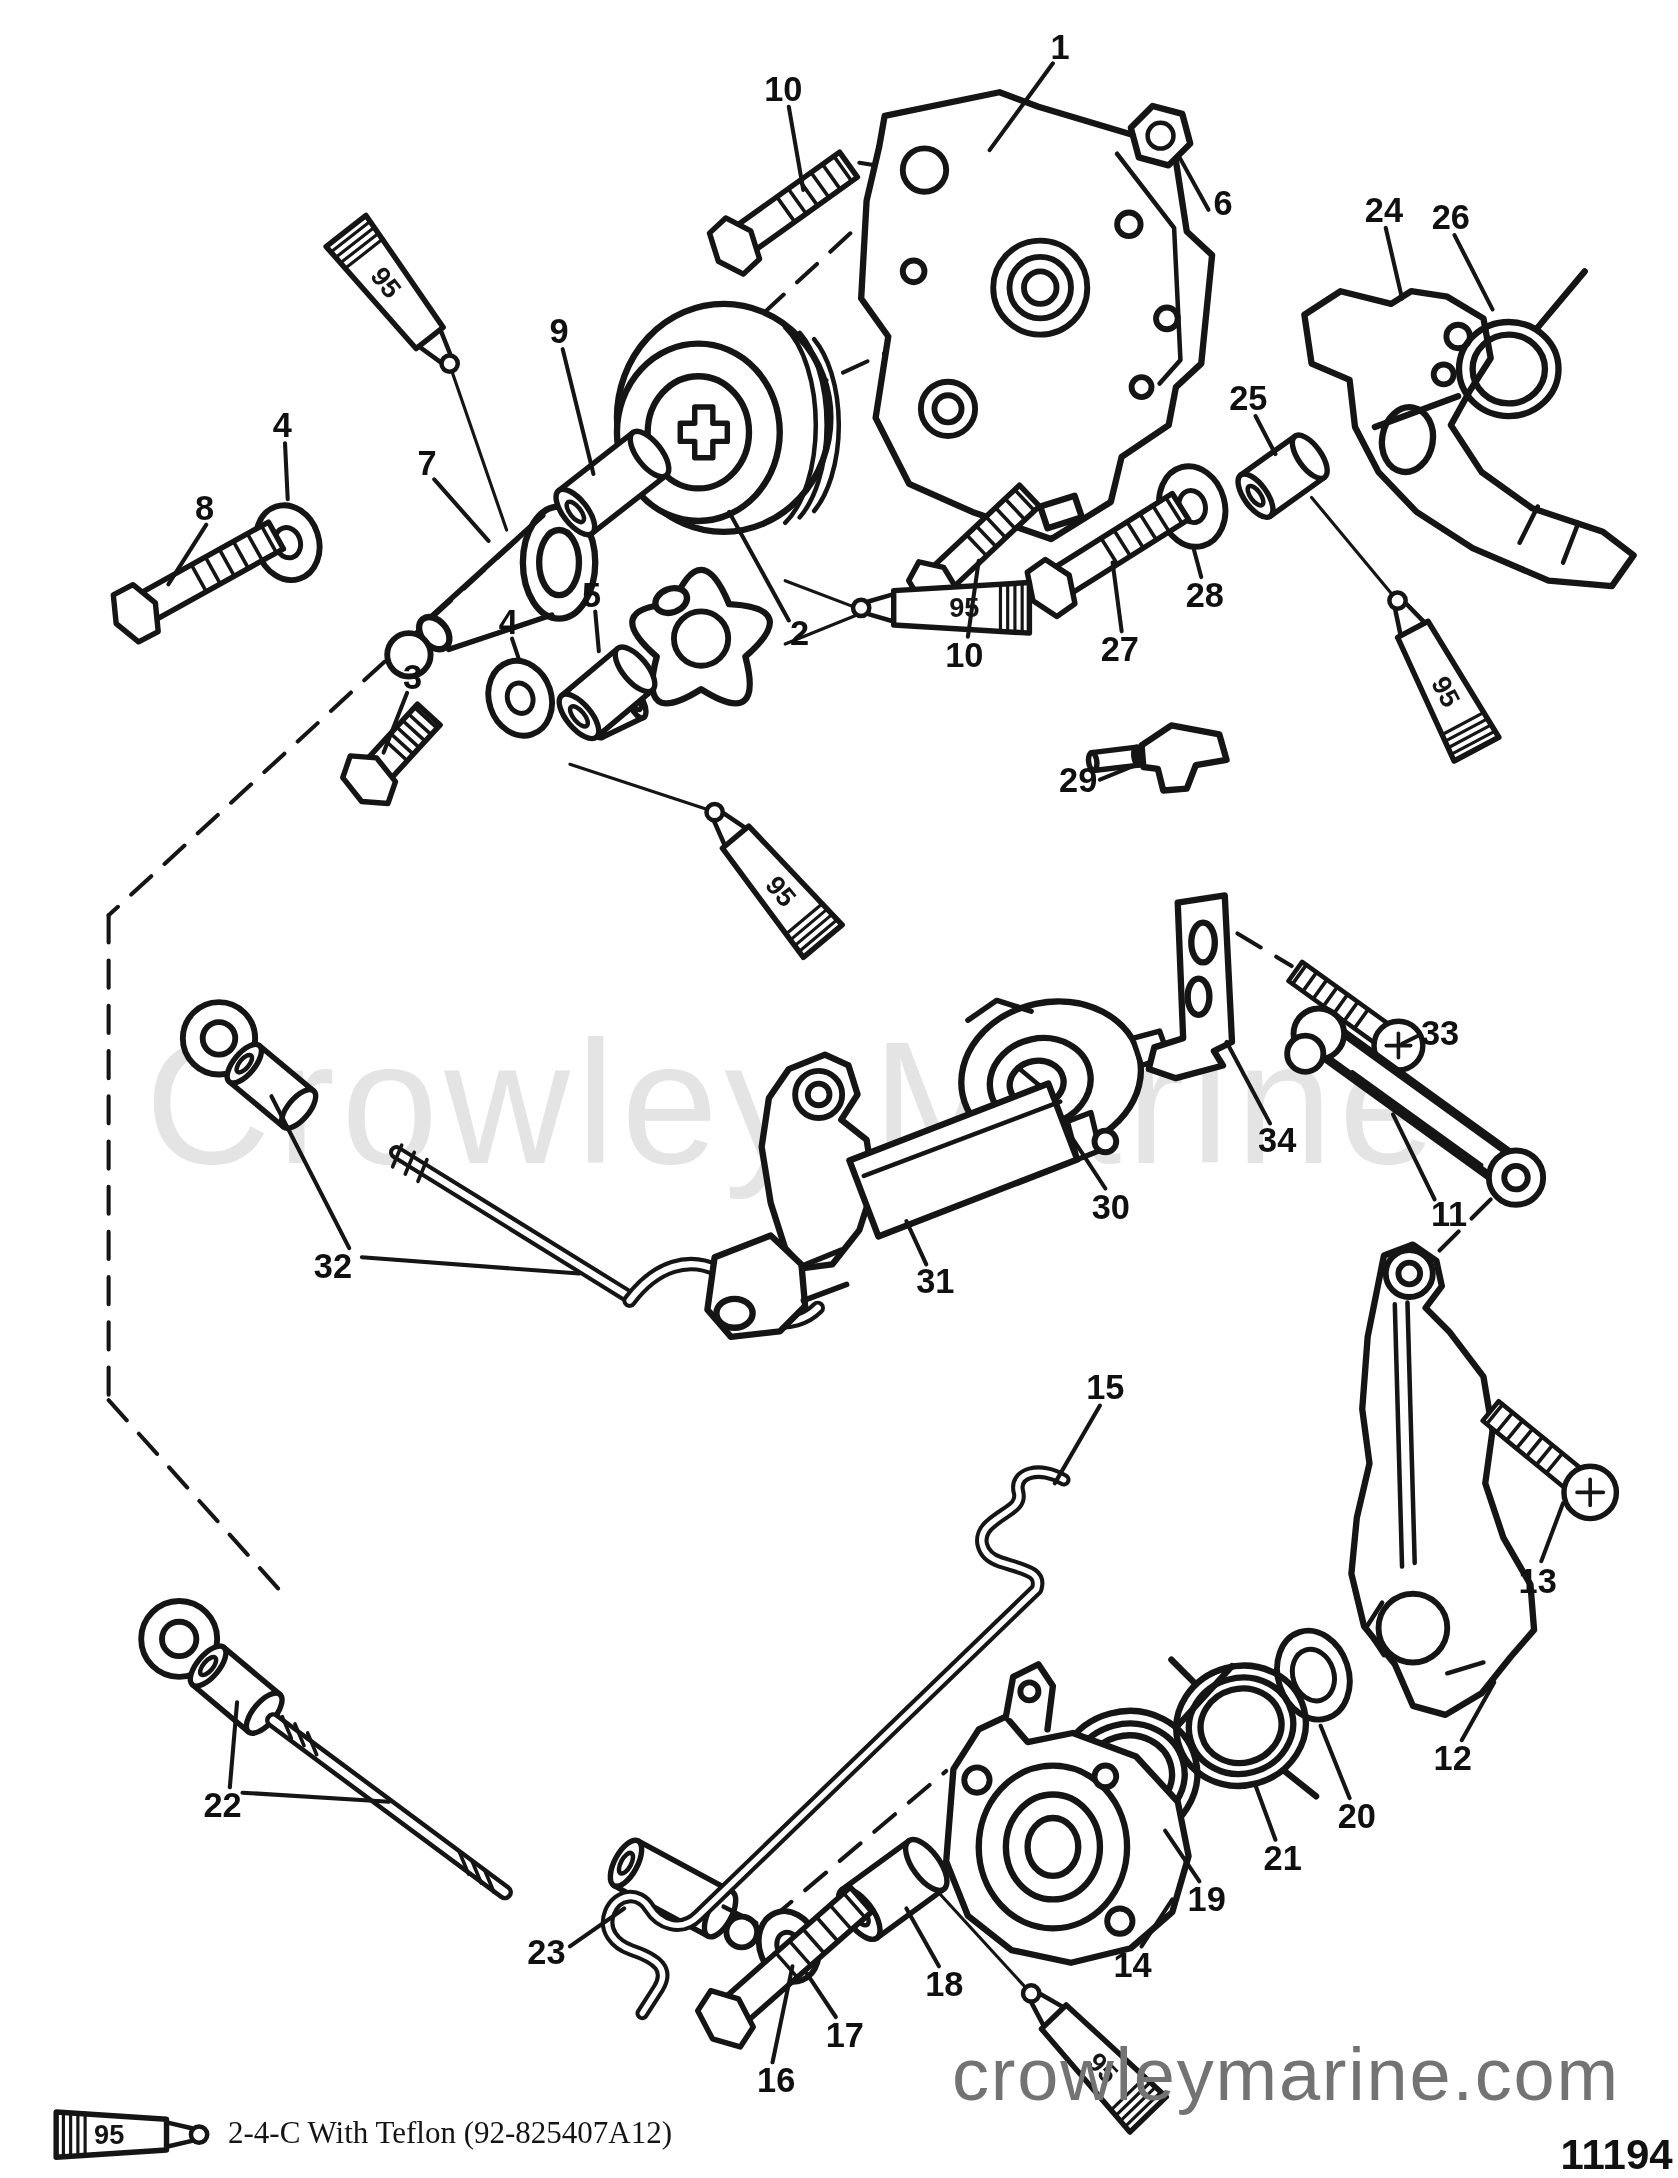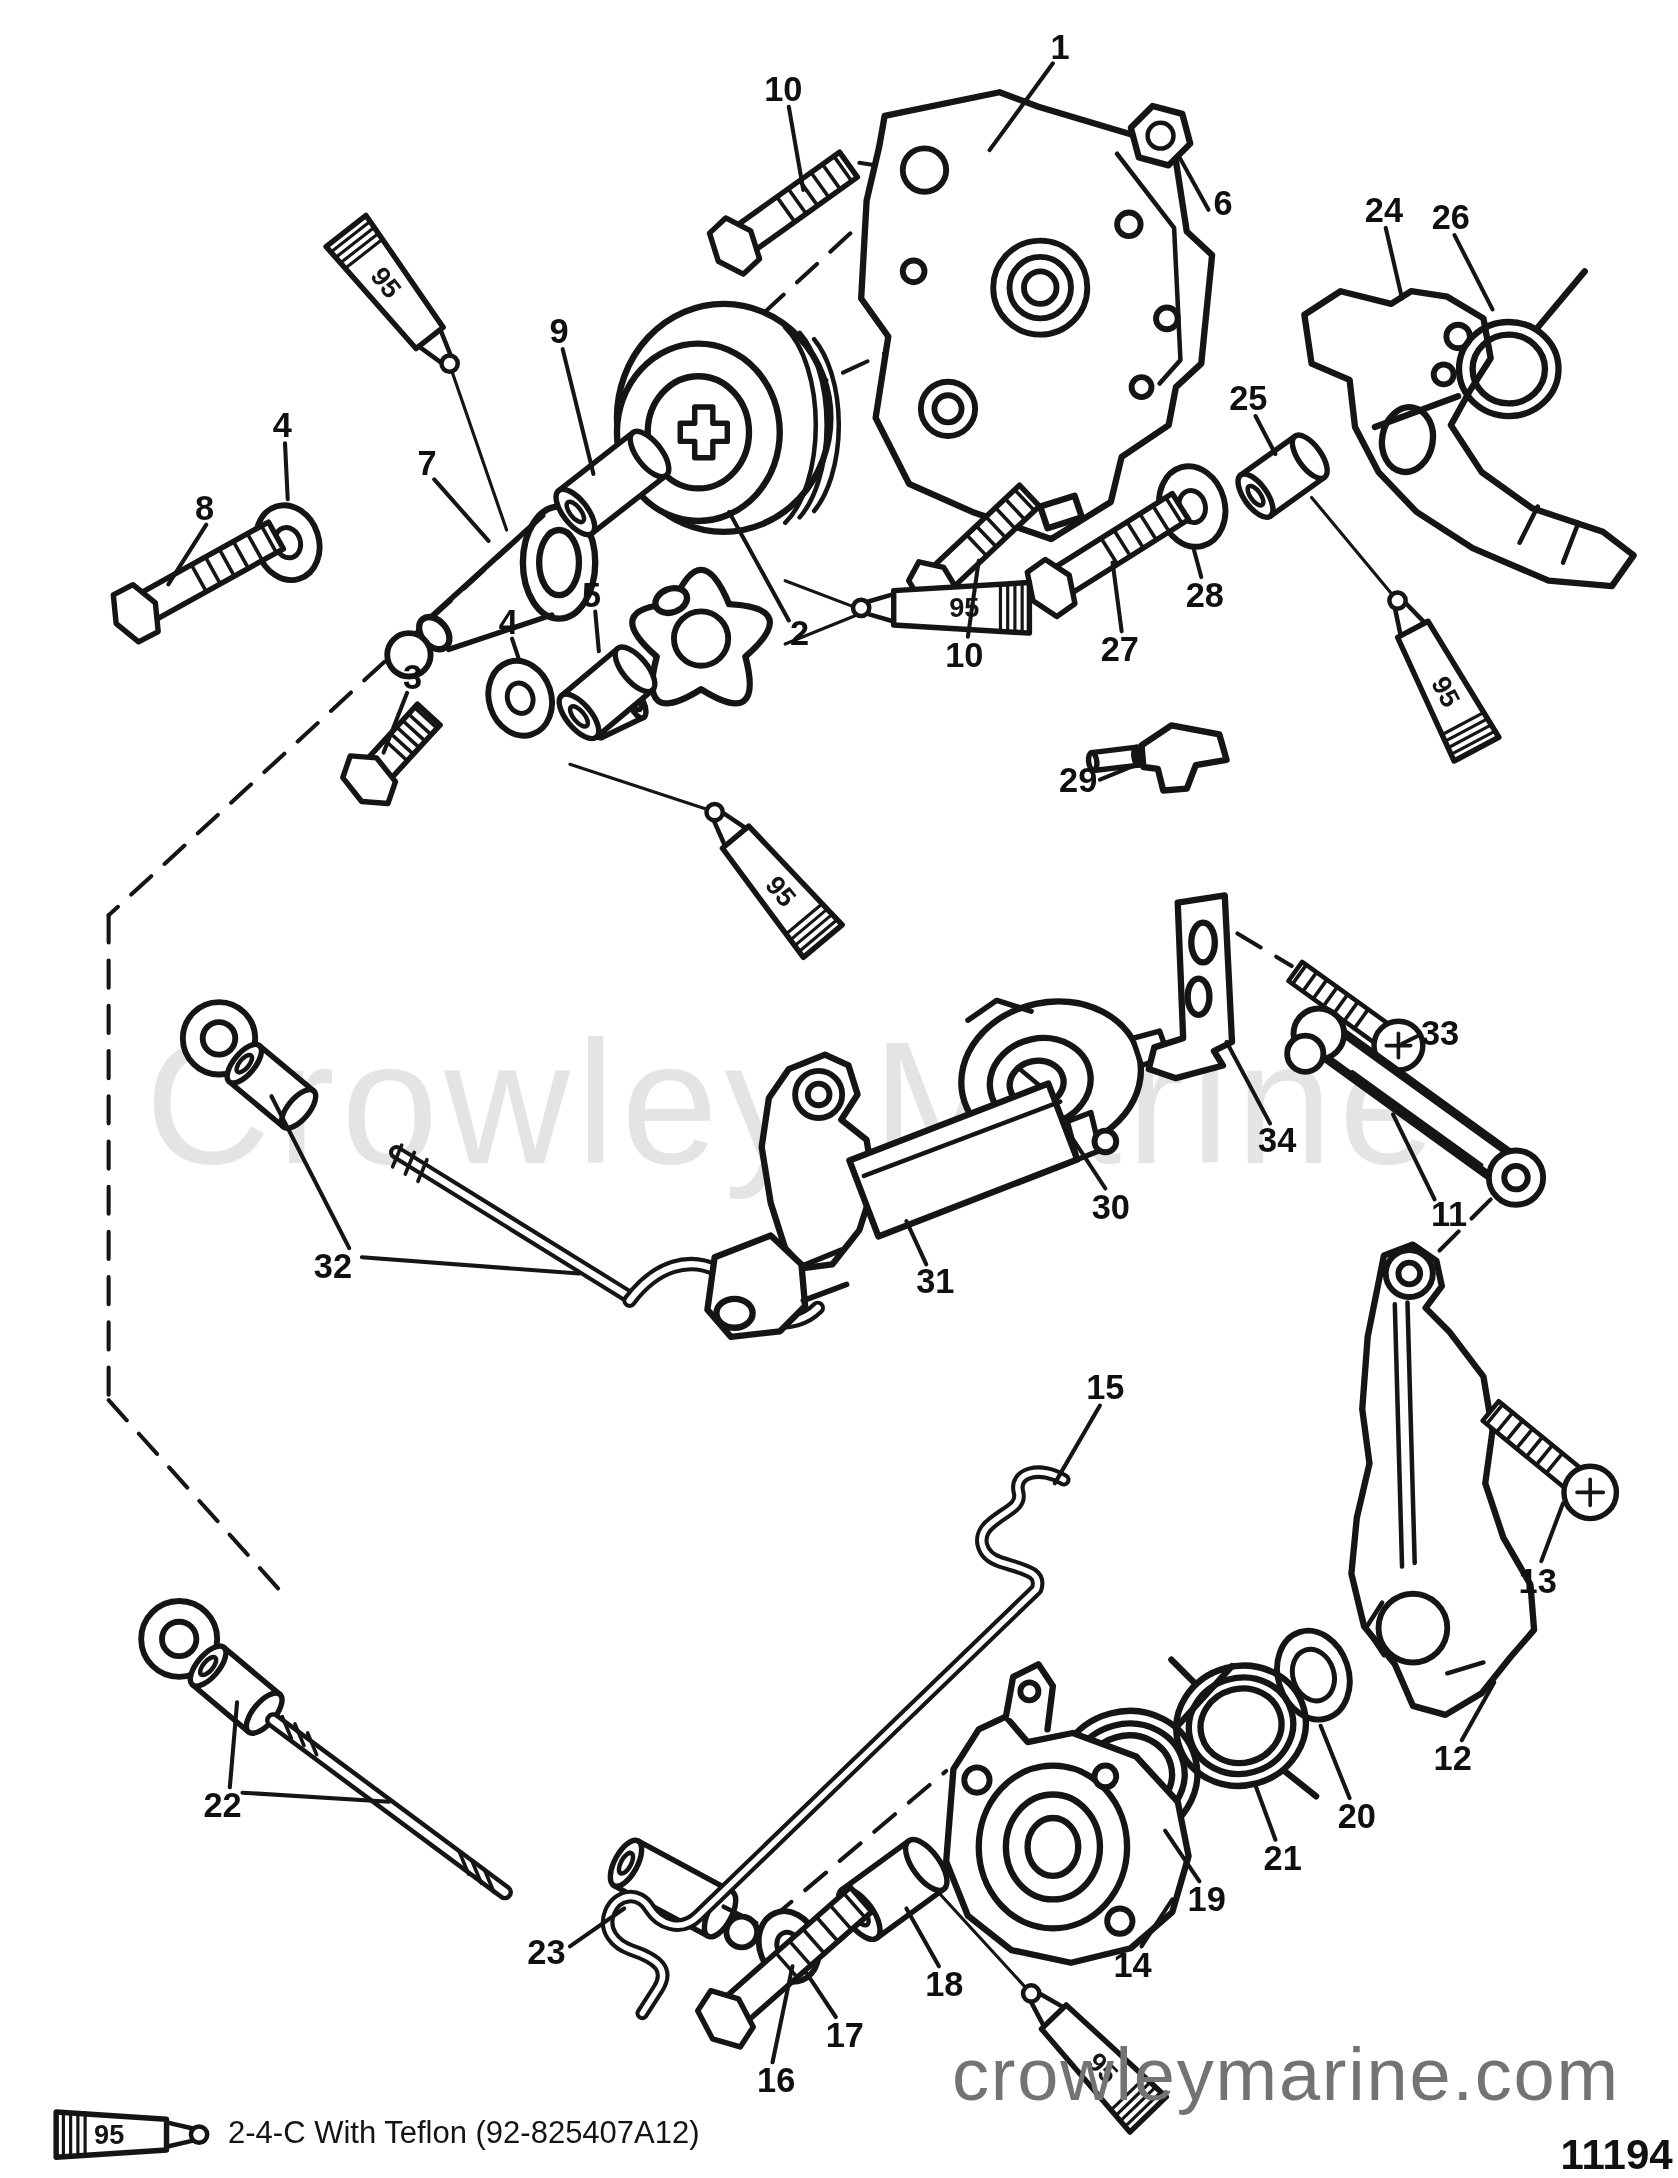--- a/index.html
+++ b/index.html
@@ -4,21 +4,21 @@
 <style>
   html,body{margin:0;padding:0;background:#ffffff;}
   body{width:1678px;height:2178px;position:relative;overflow:hidden;
        font-family:"Liberation Sans",sans-serif;}
   #watermark{position:absolute;left:145px;top:1002px;font-size:174px;
        color:#e4e4e4;letter-spacing:6.3px;white-space:nowrap;z-index:0;font-weight:400;}
   #art{position:absolute;left:0;top:0;z-index:1;}
   .overlay{position:absolute;z-index:2;white-space:nowrap;}
   #site-text{left:952px;top:2032px;font-size:74px;color:#737373;letter-spacing:1.8px;}
   #diagram-number{right:5.4px;top:2131px;font-size:42px;font-weight:bold;color:#111;}
-  #legend-text{left:228px;top:2115px;font-size:31px;color:#141414;}
+  #legend-text{left:228px;top:2115px;font-size:31px;color:#141414;font-family:Liberation Serif, serif;}
 </style>
 </head>
 <body>
 
 <div id="watermark">Crowley Marine</div>
 
 <svg id="art" width="1678" height="2178" viewBox="0 0 1855 2408">
     <line x1="940" y1="258" x2="120" y2="1012" stroke="#151515" stroke-width="4.5" fill="none" stroke-linecap="round" stroke-linejoin="round" stroke-dasharray="30 20"></line>
     <line x1="120" y1="1012" x2="120" y2="1548" stroke="#151515" stroke-width="4.5" fill="none" stroke-linecap="round" stroke-linejoin="round" stroke-dasharray="30 20"></line>
     <line x1="120" y1="1548" x2="318" y2="1768" stroke="#151515" stroke-width="4.5" fill="none" stroke-linecap="round" stroke-linejoin="round" stroke-dasharray="30 20"></line>

